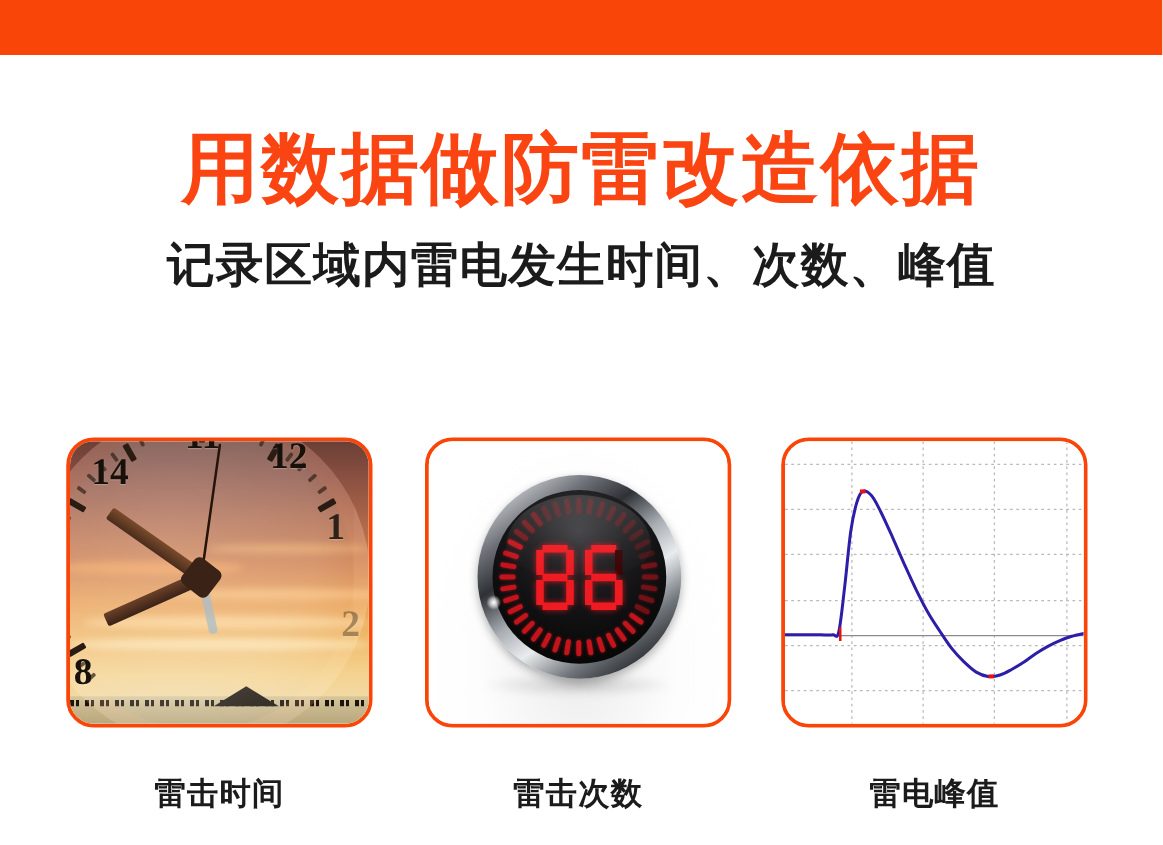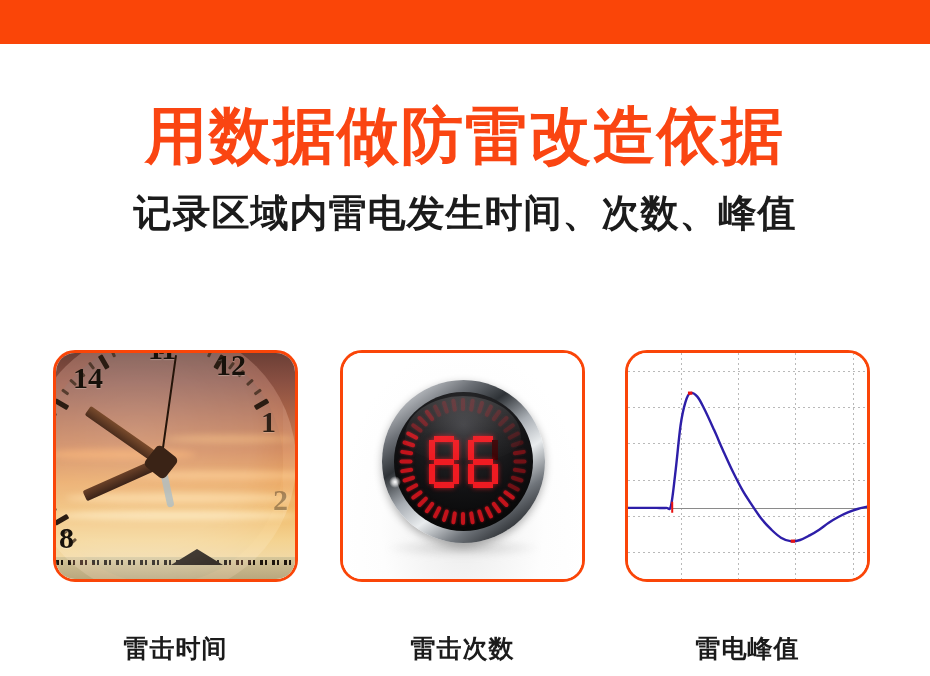--- a/index.html
+++ b/index.html
@@ -75,21 +75,21 @@
     overflow: hidden;
     background: #ffffff;
   }
   .card-1 { left: 0px; }
   .card-2 { left: 287px; }
   .card-3 { left: 572px; }
 
   .caption-row {
     position: absolute;
     left: 53px;
-    top: 629px;
+    top: 616px;
     width: 820px;
     height: 44px;
   }
   .caption {
     position: absolute;
     top: 0;
     width: 245px;
     text-align: center;
     font-size: 25px;
     line-height: 38px;

